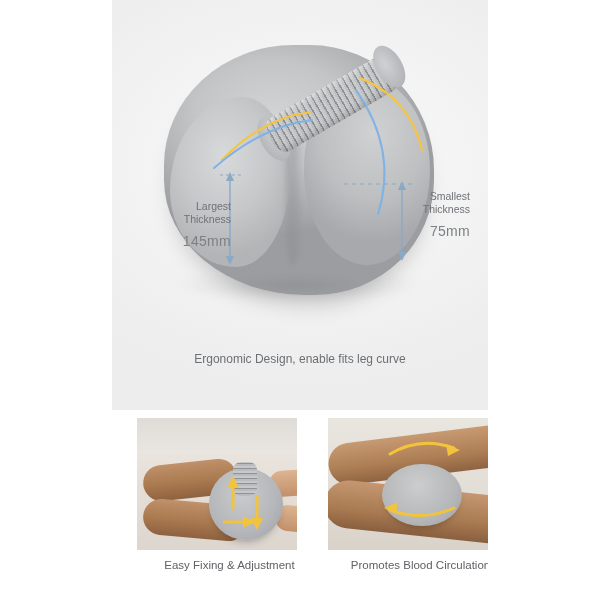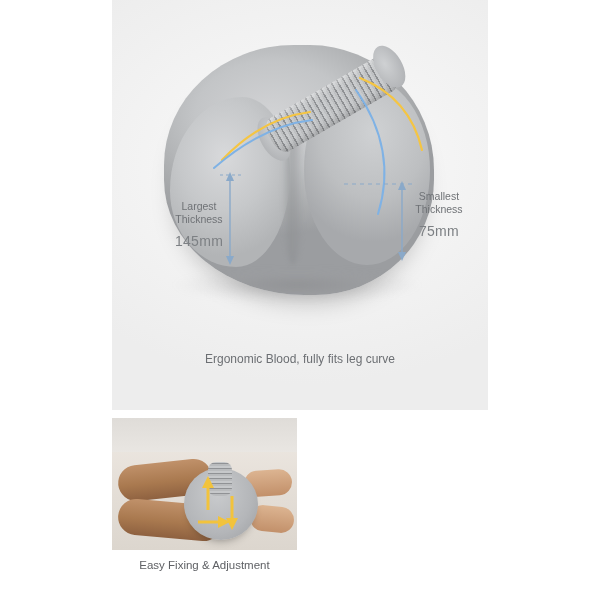--- a/index.html
+++ b/index.html
@@ -170,21 +170,21 @@
     height: 410px;
     pointer-events: none;
   }
 
   
   .callout {
     position: absolute;
     font-size: 10.5px;
     color: #6f7276;
     line-height: 13px;
-    text-align: center;
+    text-align: right;
   }
   .callout .big {
     display: block;
     font-size: 14px;
     color: #7d8084;
     margin-top: 9px;
     letter-spacing: 0.3px;
   }
   .callout-left { left: 55px; top: 200px; width: 64px; }
   .callout-right { left: 296px; top: 190px; width: 62px; }
@@ -208,20 +208,21 @@
     height: 162px;
     display: flex;
     gap: 6px;
   }
   .tile {
     position: relative;
     width: 185px;
     height: 162px;
     overflow: hidden;
     background: #e8e5e1;
+    margin-left: 25px;
   }
   .tile-photo {
     position: absolute;
     left: 0; top: 0;
     width: 185px;
     height: 132px;
     overflow: hidden;
   }
   .tile-label {
     position: absolute;
@@ -363,21 +364,21 @@
         <span>Thickness</span>
         <span class="big">145mm</span>
       </div>
 
       <div class="callout callout-right">
         <span>Smallest</span><br>
         <span>Thickness</span>
         <span class="big">75mm</span>
       </div>
 
-      <div class="caption">Ergonomic Blood, fully fits leg curve</div>
+      <div class="caption">Ergonomic Design, enable fits leg curve</div>
     </div>
   </div>
 
   <div class="tiles">
 
     <div class="tile">
       <div class="tile-photo">
         <div class="bed-bg"></div>
         <div class="wall"></div>
         <div class="leg leg-a"></div>
@@ -391,15 +392,31 @@
           <polygon points="96,58 90,70 102,70" fill="#f2c33c"></polygon>
           <line x1="120" y1="78" x2="120" y2="106" stroke="#f2c33c" stroke-width="3"></line>
           <polygon points="120,112 114,100 126,100" fill="#f2c33c"></polygon>
           <line x1="86" y1="104" x2="112" y2="104" stroke="#f2c33c" stroke-width="3"></line>
           <polygon points="118,104 106,98 106,110" fill="#f2c33c"></polygon>
         </svg>
       </div>
       <div class="tile-label">Easy Fixing &amp; Adjustment</div>
     </div>
 
+    <div class="tile">
+      <div class="tile-photo">
+        <div class="bed-bg2"></div>
+        <div class="leg2-a"></div>
+        <div class="leg2-b"></div>
+        <div class="pillow2"></div>
+        <div class="pillow2-strap"></div>
+        <svg class="tile-svg" viewBox="0 0 185 132">
+          <path d="M62 36 Q92 18 126 30" stroke="#f2c33c" stroke-width="3" fill="none" stroke-linecap="round"></path>
+          <polygon points="132,32 118,26 120,38" fill="#f2c33c"></polygon>
+          <path d="M126 90 Q94 104 62 92" stroke="#f2c33c" stroke-width="3" fill="none" stroke-linecap="round"></path>
+          <polygon points="56,90 70,84 68,96" fill="#f2c33c"></polygon>
+        </svg>
+      </div>
+      <div class="tile-label">Promotes Blood Circulation</div>
+    </div>
 
   </div>
 </div>
 
 </body></html>

